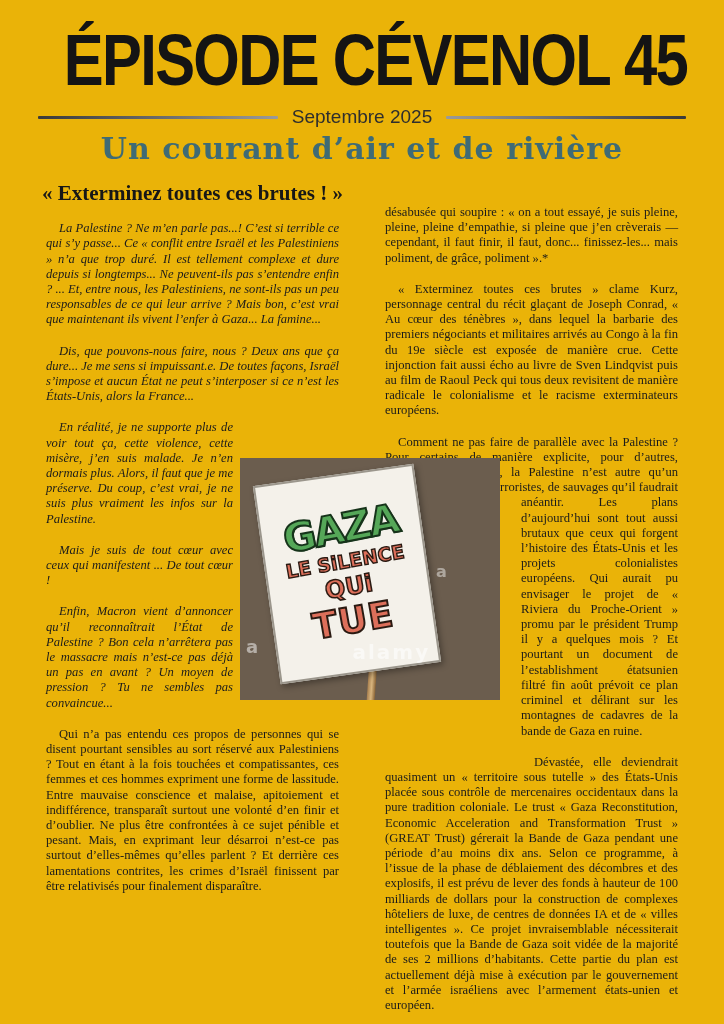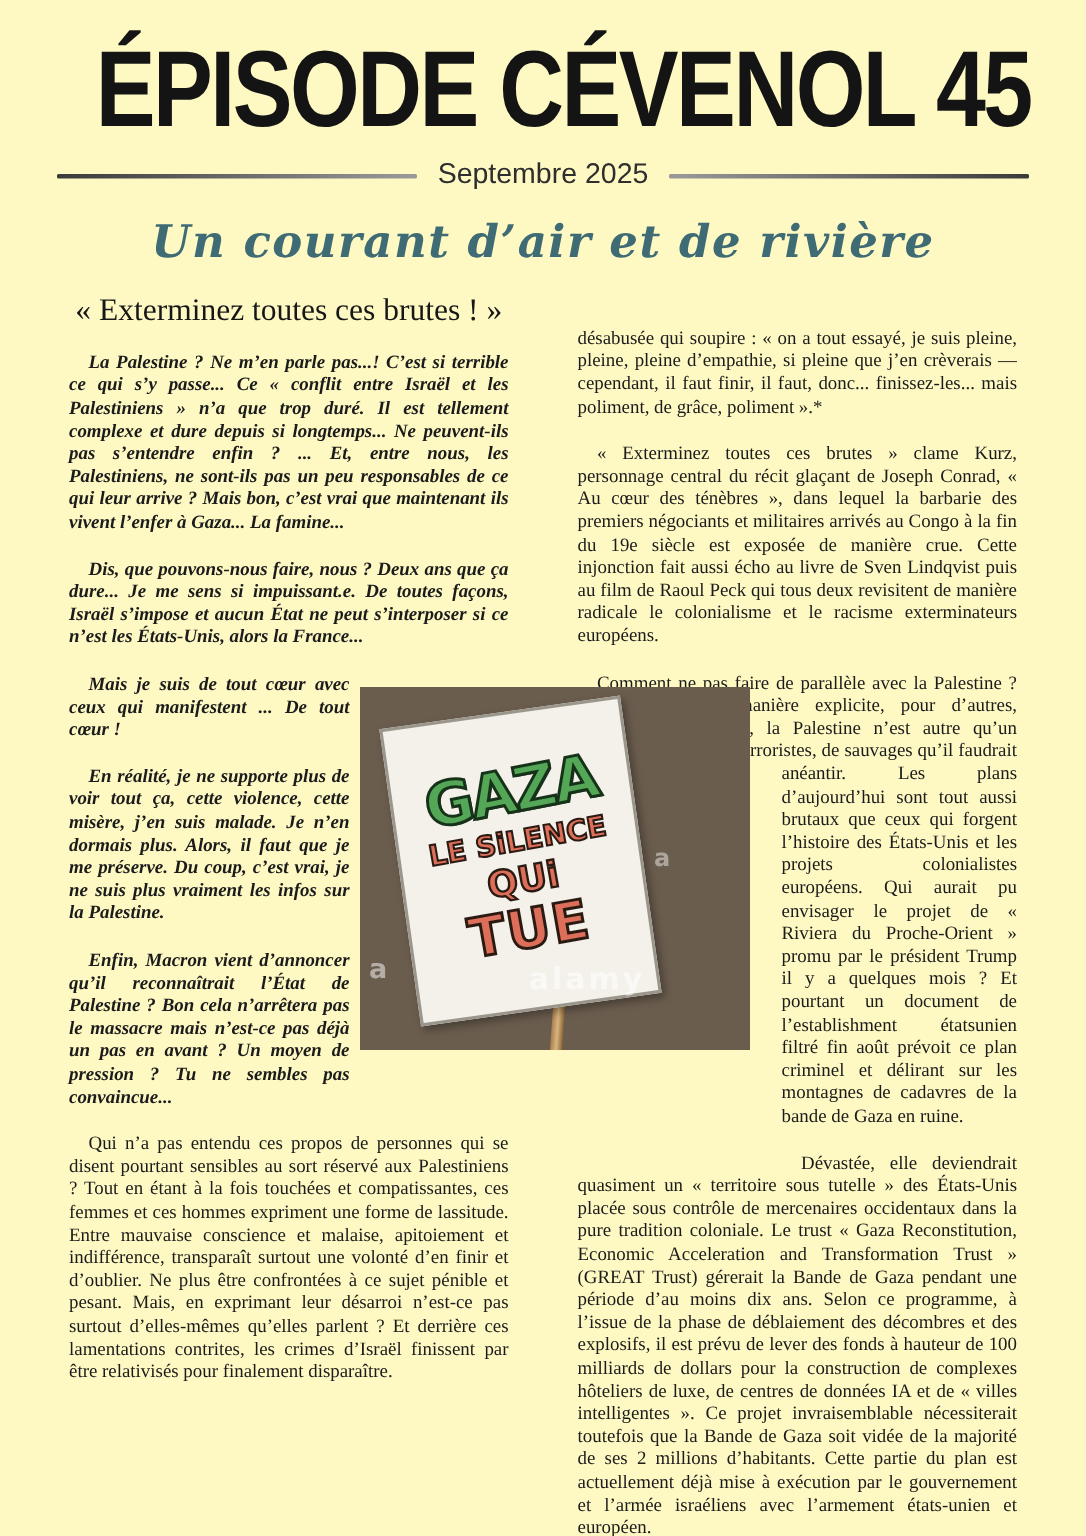--- a/index.html
+++ b/index.html
@@ -1,19 +1,19 @@
 <!DOCTYPE html>
 <html><head>
 <meta charset="utf-8">
 <style>
   html,body{margin:0;padding:0;background:#ffffff;}
   .page{
     position:relative;
     width:724px;height:1024px;
-    background:#fef9c3;
+    background:#eab308;
     overflow:hidden;
     font-family:"Liberation Serif",serif;
     color:#1b1b1b;
   }
 
   
   .masthead{ text-align:center; padding-top:24px; }
   .title{
     display:inline-block;
     font-family:"Liberation Sans",sans-serif;
@@ -31,56 +31,55 @@
     display:flex;align-items:center;gap:14px;
   }
   .date-rule{flex:1;height:3px;border-radius:1px;}
   .date-rule.left{background:linear-gradient(to right,#3a3a3a,#9a9a9a);}
   .date-rule.right{background:linear-gradient(to left,#3a3a3a,#9a9a9a);}
   .date-text{
     font-family:"Liberation Sans",sans-serif;
     font-size:19px;color:#2e2e2e;white-space:nowrap;
   }
   .tagline{
-    margin-top:16px;
+    margin-top:3px;
     font-family:"DejaVu Serif",serif;
-    font-style:italic;
     font-weight:600;
     font-size:30px;
     letter-spacing:1px;
     color:#3f6b75;
   }
 
   
   .columns{
     display:flex;
     gap:14px;
     padding:14px 30px 0 30px;
   }
   .col{width:325px;}
   .col.right{padding-top:9px;}
 
   .headline{
-    font-size:21px;font-weight:400;text-align:center;
+    font-size:21px;font-weight:700;text-align:center;
     color:#171717;margin:2px 0 6px 0;line-height:1.1;
   }
   .subheadline{
     font-size:16.5px;font-weight:700;text-align:center;
     letter-spacing:0.4px;line-height:1.12;margin:0 4px 9px 4px;color:#171717;
   }
 
   p.body{
     margin:16px;
     font-size:12.6px;
     line-height:15.2px;
     text-align:justify;
     text-indent:13px;
   }
   p.body.noindent{text-indent:0;}
-  p.body.italic{font-style:italic;font-weight:bold;}
+  p.body.italic{font-style:italic;}
 
   
   .photo-spacer-right{float:right;width:122px;height:262px;}
   .photo-spacer-left{float:left;width:136px;height:262px;margin-right:0;}
 
   
   .photo{
     position:absolute;left:240px;top:458px;width:260px;height:242px;
     overflow:hidden;background:#6b5d4e;
   }
@@ -166,22 +165,22 @@
   <div class="columns">
 
     <div class="col left">
       <div class="headline">« Exterminez toutes ces brutes ! »</div>
 
       <p class="body italic">La Palestine ? Ne m’en parle pas...! C’est si terrible ce qui s’y passe... Ce « conflit entre Israël et les Palestiniens » n’a que trop duré. Il est tellement complexe et dure depuis si longtemps... Ne peuvent-ils pas s’entendre enfin ? ... Et, entre nous, les Palestiniens, ne sont-ils pas un peu responsables de ce qui leur arrive ? Mais bon, c’est vrai que maintenant ils vivent l’enfer à Gaza... La famine...</p>
       <p class="body italic">Dis, que pouvons-nous faire, nous ? Deux ans que ça dure... Je me sens si impuissant.e. De toutes façons, Israël s’impose et aucun État ne peut s’interposer si ce n’est les États-Unis, alors la France...</p>
 
       <div class="photo-spacer-right"></div>
 
+      <p class="body italic">En réalité, je ne supporte plus de voir tout ça, cette violence, cette misère, j’en suis malade. Je n’en dormais plus. Alors, il faut que je me préserve. Du coup, c’est vrai, je ne suis plus vraiment les infos sur la Palestine.</p>
       <p class="body italic">Mais je suis de tout cœur avec ceux qui manifestent ... De tout cœur !</p>
-      <p class="body italic">En réalité, je ne supporte plus de voir tout ça, cette violence, cette misère, j’en suis malade. Je n’en dormais plus. Alors, il faut que je me préserve. Du coup, c’est vrai, je ne suis plus vraiment les infos sur la Palestine.</p>
       <p class="body italic">Enfin, Macron vient d’annoncer qu’il reconnaîtrait l’État de Palestine ? Bon cela n’arrêtera pas le massacre mais n’est-ce pas déjà un pas en avant ? Un moyen de pression ? Tu ne sembles pas convaincue...</p>
       <p class="body">Qui n’a pas entendu ces propos de personnes qui se disent pourtant sensibles au sort réservé aux Palestiniens ? Tout en étant à la fois touchées et compatissantes, ces femmes et ces hommes expriment une forme de lassitude. Entre mauvaise conscience et malaise, apitoiement et indifférence, transparaît surtout une volonté d’en finir et d’oublier. Ne plus être confrontées à ce sujet pénible et pesant. Mais, en exprimant leur désarroi n’est-ce pas surtout d’elles-mêmes qu’elles parlent ? Et derrière ces lamentations contrites, les crimes d’Israël finissent par être relativisés pour finalement disparaître.</p>
     </div>
 
     <div class="col right">
       <p class="body noindent">désabusée qui soupire : « on a tout essayé, je suis pleine, pleine, pleine d’empathie, si pleine que j’en crèverais — cependant, il faut finir, il faut, donc... finissez-les... mais poliment, de grâce, poliment ».*</p>
       <p class="body">« Exterminez toutes ces brutes » clame Kurz, personnage central du récit glaçant de Joseph Conrad, « Au cœur des ténèbres », dans lequel la barbarie des premiers négociants et militaires arrivés au Congo à la fin du 19e siècle est exposée de manière crue. Cette injonction fait aussi écho au livre de Sven Lindqvist puis au film de Raoul Peck qui tous deux revisitent de manière radicale le colonialisme et le racisme exterminateurs européens.</p>
       <p class="body"><span>Comment ne pas faire de parallèle avec la Palestine ? Pour certains de manière explicite, pour d’autres, indirecte et suggérée, la Palestine n’est autre qu’un repaire de brutes, de terroristes, de sauvages qu’il faudrait</span> <span class="photo-spacer-left"></span><span>anéantir. Les plans d’aujourd’hui sont tout aussi brutaux que ceux qui forgent l’histoire des États-Unis et les projets colonialistes européens. Qui aurait pu envisager le projet de « Riviera du Proche-Orient » promu par le président Trump il y a quelques mois ? Et pourtant un document de l’establishment étatsunien filtré fin août prévoit ce plan criminel et délirant sur les montagnes de cadavres de la bande de Gaza en ruine.</span></p>
       <p class="body">Dévastée, elle deviendrait quasiment un « territoire sous tutelle » des États-Unis placée sous contrôle de mercenaires occidentaux dans la pure tradition coloniale. Le trust « Gaza Reconstitution, Economic Acceleration and Transformation Trust » (GREAT Trust) gérerait la Bande de Gaza pendant une période d’au moins dix ans. Selon ce programme, à l’issue de la phase de déblaiement des décombres et des explosifs, il est prévu de lever des fonds à hauteur de 100 milliards de dollars pour la construction de complexes hôteliers de luxe, de centres de données IA et de « villes intelligentes ». Ce projet invraisemblable nécessiterait toutefois que la Bande de Gaza soit vidée de la majorité de ses 2 millions d’habitants. Cette partie du plan est actuellement déjà mise à exécution par le gouvernement et l’armée israéliens avec l’armement états-unien et européen.</p>
       <p class="body">Quant aux palestiniens sur leurs terres ancestrales, à certains il sera proposé un courant permanent dans</p>

